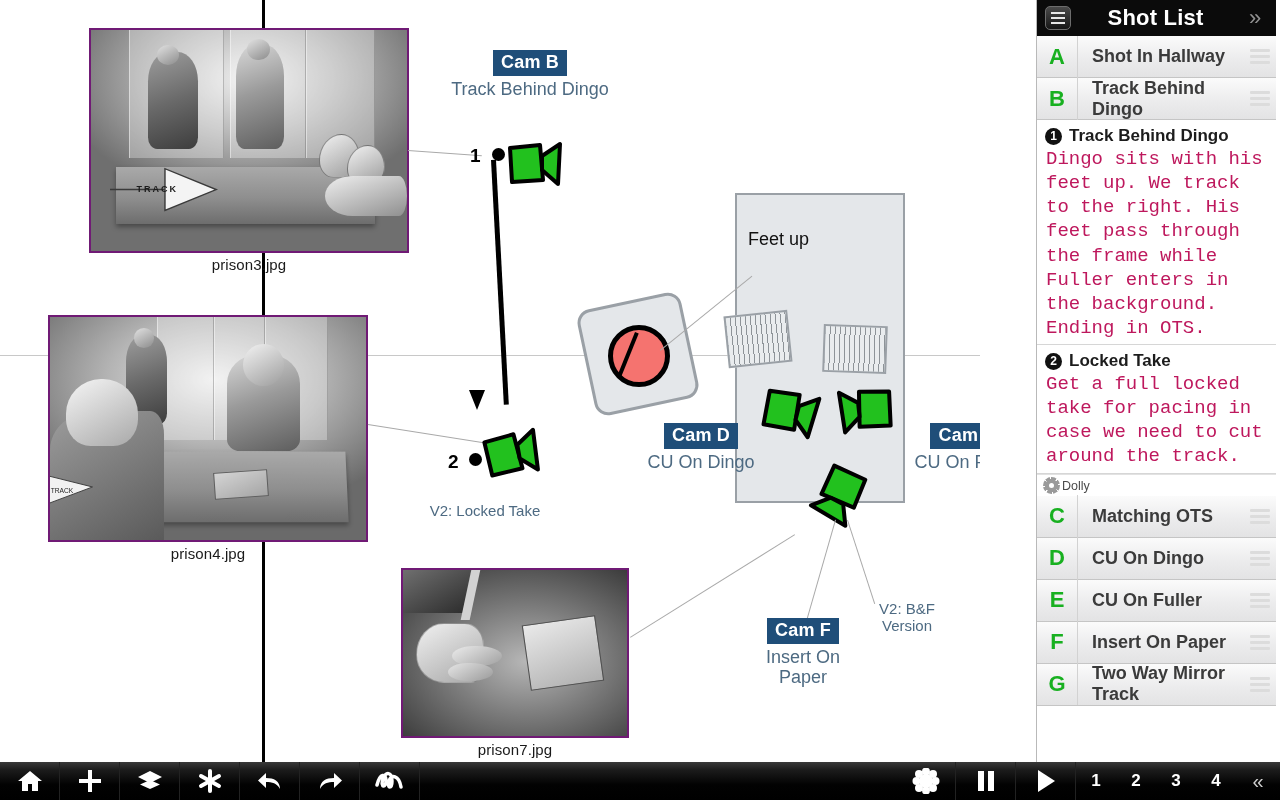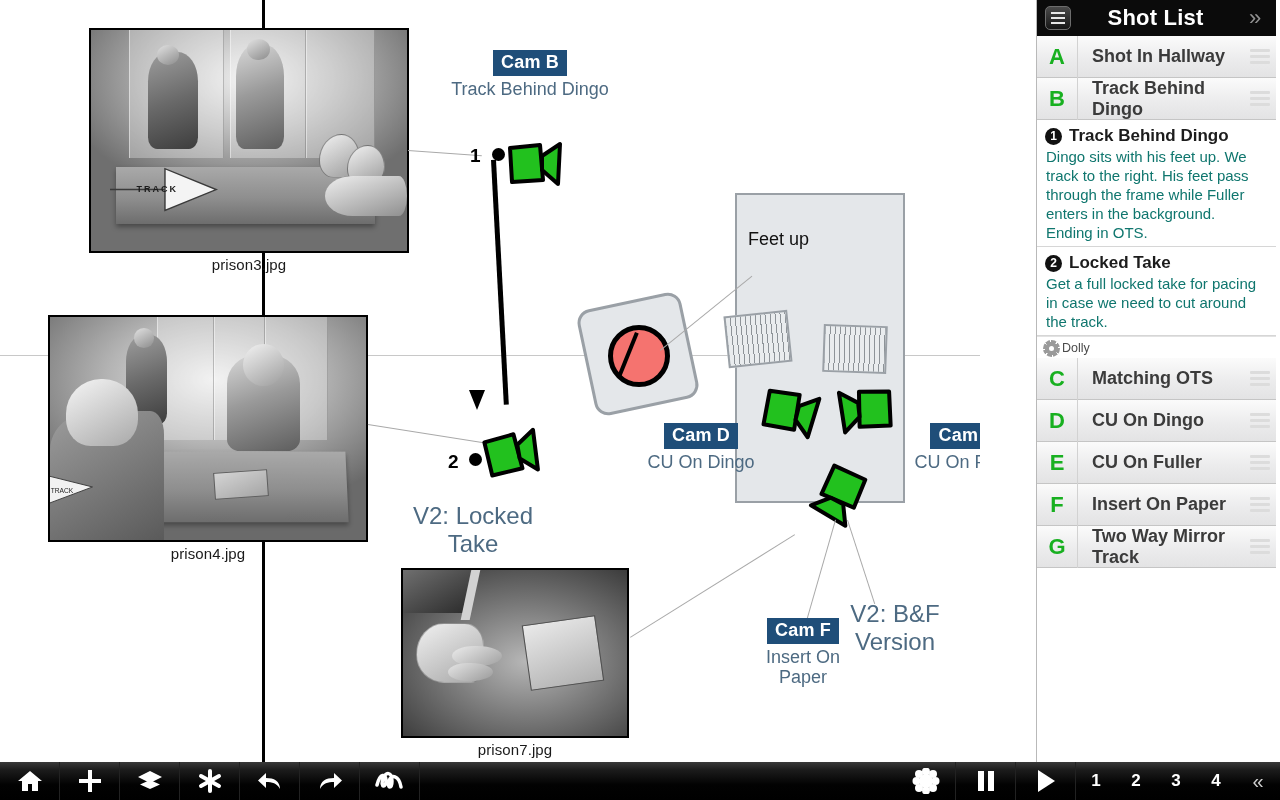--- a/index.html
+++ b/index.html
@@ -21,21 +21,21 @@
     background: #000000;
   }
   .guide-h {
     position: absolute; left: 0; width: 980px; height: 1px;
     background: #c8c8c8;
   }
 
   
   .board { position: absolute; }
   .board .frame {
-    border: 2px solid #000000; background: #8d8d8d; overflow: hidden;
+    border: 2px solid #701a75; background: #8d8d8d; overflow: hidden;
     position: relative;
   }
   .board .cap {
     text-align: center; font-size: 15px; color: #1a1a1a;
     margin-top: 3px; letter-spacing: .1px;
   }
 
   
   .sk { position: absolute; inset: 0; }
   .sk-bg1 {
@@ -123,21 +123,21 @@
   .camlabel .tag {
     display: inline-block; background: #1f4e79; color: #fff;
     font-size: 18px; font-weight: 700; padding: 2px 8px 3px;
     line-height: 1.15; letter-spacing: .2px;
   }
   .camlabel .sub {
     margin-top: 3px; font-size: 18px; color: #4d6a82; line-height: 1.15;
   }
   .vnote {
     position: absolute; text-align: center;
-    font-size: 24px; color: #4d6a82; line-height: 1.15;
+    font-size: 15px; color: #4d6a82; line-height: 1.15; margin-left: 12px;
   }
 
   
   #sidebar {
     position: absolute; right: 4px; top: 0;
     width: 240px; height: 762px;
     background: #ffffff;
     border-left: 1px solid #b9b9b9;
     overflow: hidden;
   }
@@ -194,21 +194,21 @@
     display: flex; align-items: center; gap: 7px; margin-bottom: 1px;
   }
   .badge-num {
     width: 17px; height: 17px; border-radius: 50%;
     background: #111; color: #fff; font-size: 12px; font-weight: 700;
     display: flex; align-items: center; justify-content: center;
     flex: 0 0 auto;
   }
   .detail .dt { font-size: 17px; font-weight: 700; color: #1c1c1c; }
   .detail .body {
-    font-size: 15px; color: #0f766e; line-height: 1.27; padding-left: 1px;
+    font-size: 19px; color: #be185d; line-height: 1.27; padding-left: 1px; font-family: Liberation Mono, monospace;
   }
   .metarow {
     display: flex; align-items: center; gap: 6px;
     padding: 4px 8px 3px; border-top: 1px solid #e2e2e2;
     background: #fff; font-size: 12.5px; color: #4a4a4a;
   }
   .metarow .chip { display: flex; align-items: center; gap: 4px; }
   .ic-lens {
     width: 0; height: 0;
     border-top: 6px solid transparent; border-bottom: 6px solid transparent;

